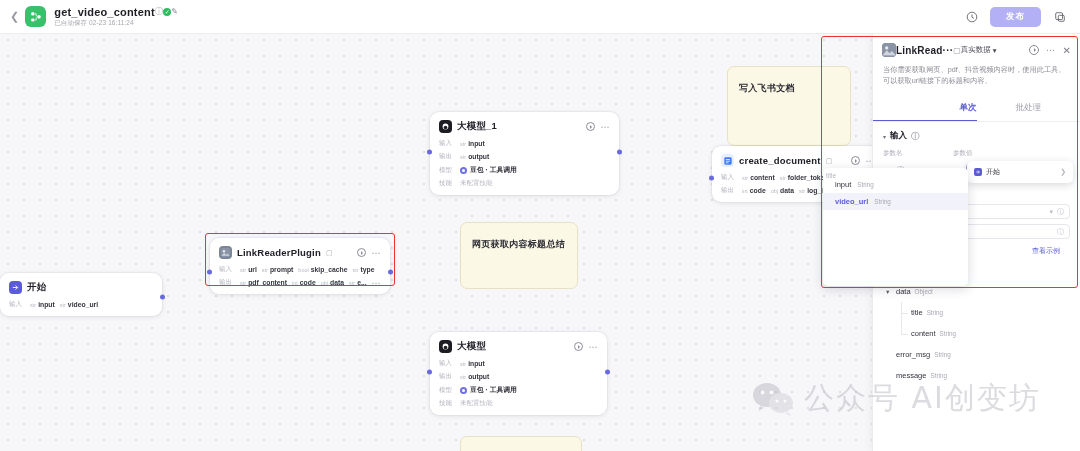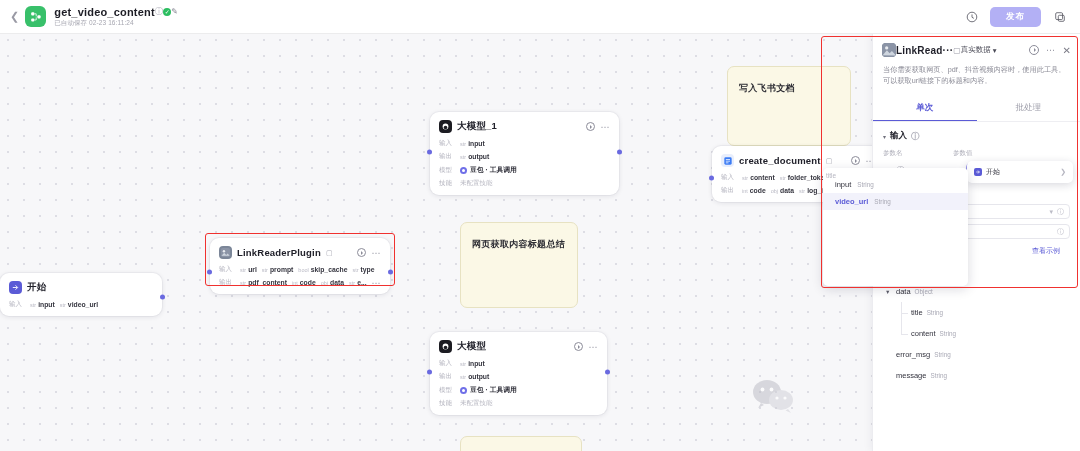--- a/index.html
+++ b/index.html
@@ -101,21 +101,21 @@
   .p-head { padding: 9px 9px 7px 9px; display: flex; align-items: center; }
   .p-ico { width: 14px; height: 14px; border-radius: 4px; background: #6d7b8d;
            display:flex;align-items:center;justify-content:center; overflow:hidden; flex:0 0 auto;}
   .p-title { font-size: 10px; font-weight: bold; color: #1f1f29; letter-spacing: .2px; }
   .p-head-ic { color: #9c9ca8; font-size: 8px; }
   .p-dd { display: inline-flex; align-items: center; gap: 2px; font-size: 7.5px; color: #4a4a56; }
   .p-x { color: #7c7c88; font-size: 10px; }
   .p-desc { padding: 0 10px 9px 10px; font-size: 7.2px; color: #8b8b96; line-height: 1.55; }
   .p-tabs { display: flex; border-bottom: 1px solid #eeeef2; }
   .p-tab { flex: 1; text-align: center; font-size: 8.5px; padding: 7px 0 6px 0; color: #9d9da9; }
-  .p-tab.active { color: #5b5bd6; font-weight: bold; border-bottom: 1.5px solid #5b5bd6; }
+  .p-tab.active { color: #5b5bd6; font-weight: bold; border-bottom: 1.5px solid #5b5bd6; text-align: right; }
   .p-body { flex: 1; overflow: hidden; position: relative; }
   .sec { padding: 8px 10px 0 10px; }
   .sec-title { display: flex; align-items: center; gap: 4px; font-size: 8.5px; font-weight: bold; color: #24242e; }
   .caret { font-size: 6px; color: #72727e; }
   .col-heads { display: flex; margin-top: 7px; font-size: 6.5px; color: #adadb8; }
   .col-heads .c1 { width: 70px; } 
   .row-param { display: flex; align-items: center; margin-top: 5px; gap: 4px; }
   .pn { font-size: 7.5px; color: #3a3a45; width: 66px; flex: 0 0 auto; }
   .pn .req { color: #ec4a4a; }
   .ptype { font-size: 7px; color: #55555f; }
@@ -222,21 +222,21 @@
       <path d="M390,265 C412,265 412,165 430,152"></path>
       <path d="M390,278 C414,278 414,360 430,372"></path>
       <path d="M607,152 C640,152 660,172 710,176"></path>
       <path d="M607,372 C650,372 668,196 710,180"></path>
     </g>
   </svg>
 
   <div class="sticky" style="left:727px; top:66px; width:124px; height:80px;">
     <span>写入飞书文档</span>
   </div>
-  <div class="sticky" style="left:460px; top:222px; width:118px; height:86px;">
+  <div class="sticky" style="left:460px; top:222px; width:118px; height:67px;">
     <span>网页获取内容标题总结</span>
   </div>
   <div class="sticky" style="left:460px; top:436px; width:122px; height:60px;">
     
   </div>
 
   <div class="node" style="left:0px; top:273px; width:162px;">
     <div class="node-head">
       <span class="n-ico" style="background:#5b5bd6;">
         <svg width="9" height="9" viewBox="0 0 10 10">
@@ -608,15 +608,16 @@
     <svg width="42" height="36" viewBox="0 0 42 36">
       <ellipse cx="15" cy="14" rx="14" ry="12" fill="#b9b9c2"></ellipse>
       <path d="M9 25l-3 5 6-3z" fill="#b9b9c2"></path>
       <circle cx="10.5" cy="11.5" r="1.9" fill="#fff"></circle>
       <circle cx="19.5" cy="11.5" r="1.9" fill="#fff"></circle>
       <ellipse cx="29" cy="22" rx="12" ry="10" fill="#cfcfd6"></ellipse>
       <path d="M36 31l3 4-5.5-2.5z" fill="#cfcfd6"></path>
       <circle cx="25" cy="20" r="1.6" fill="#fff"></circle>
       <circle cx="33" cy="20" r="1.6" fill="#fff"></circle>
     </svg>
+    <span class="wtxt">公众号  AI创变坊</span>
   </div>
 
 </div>
 
 </body></html>

